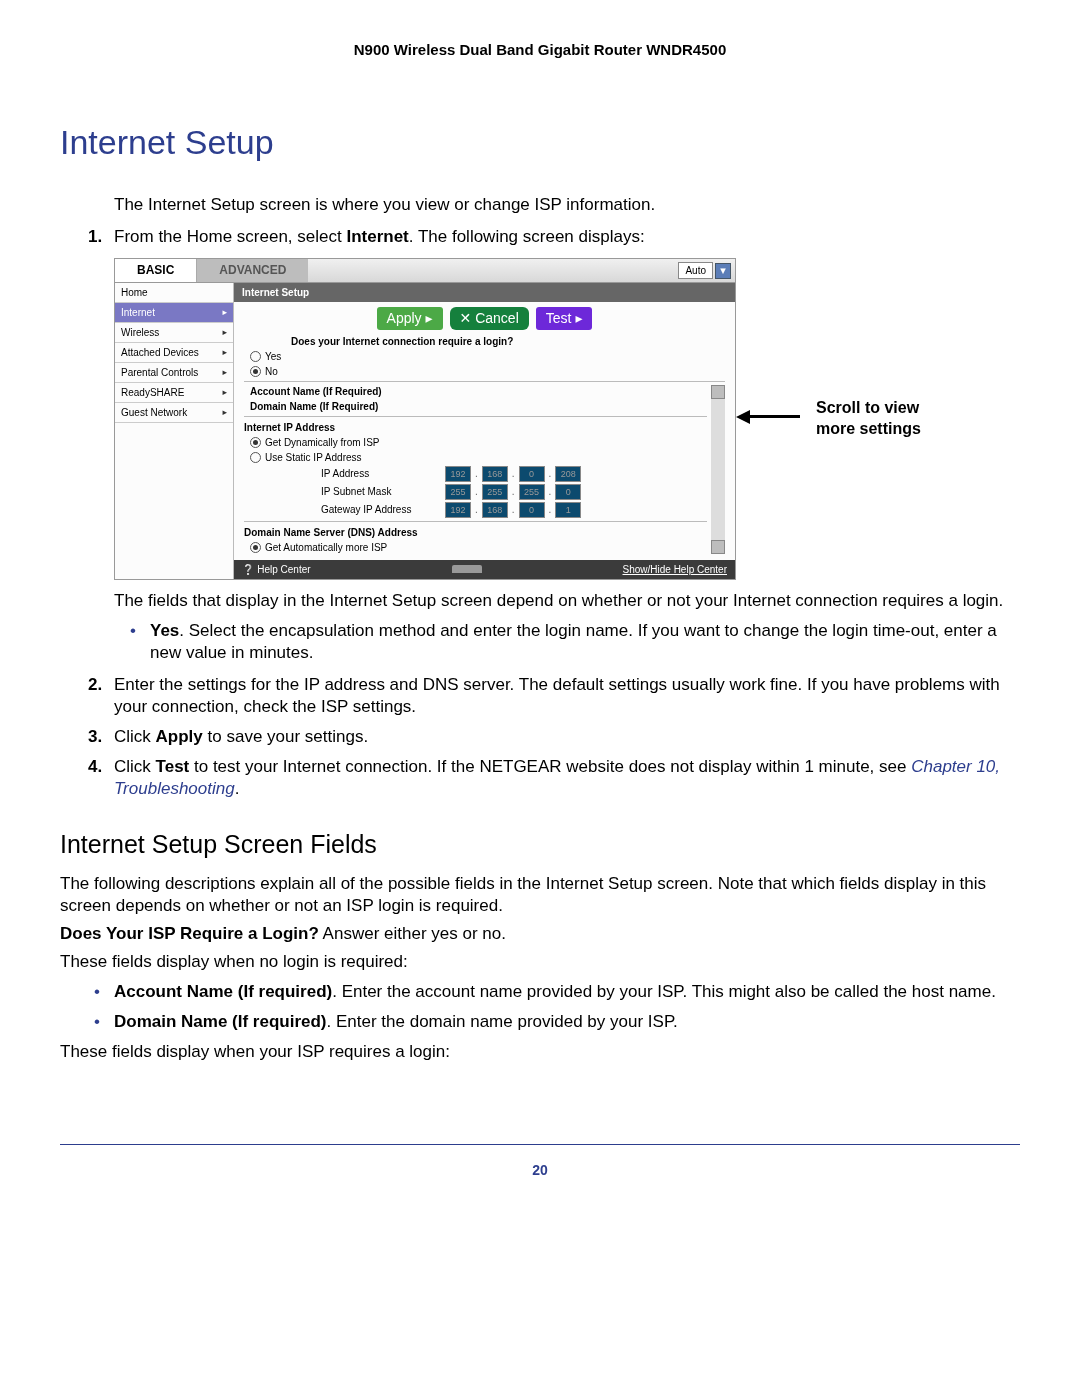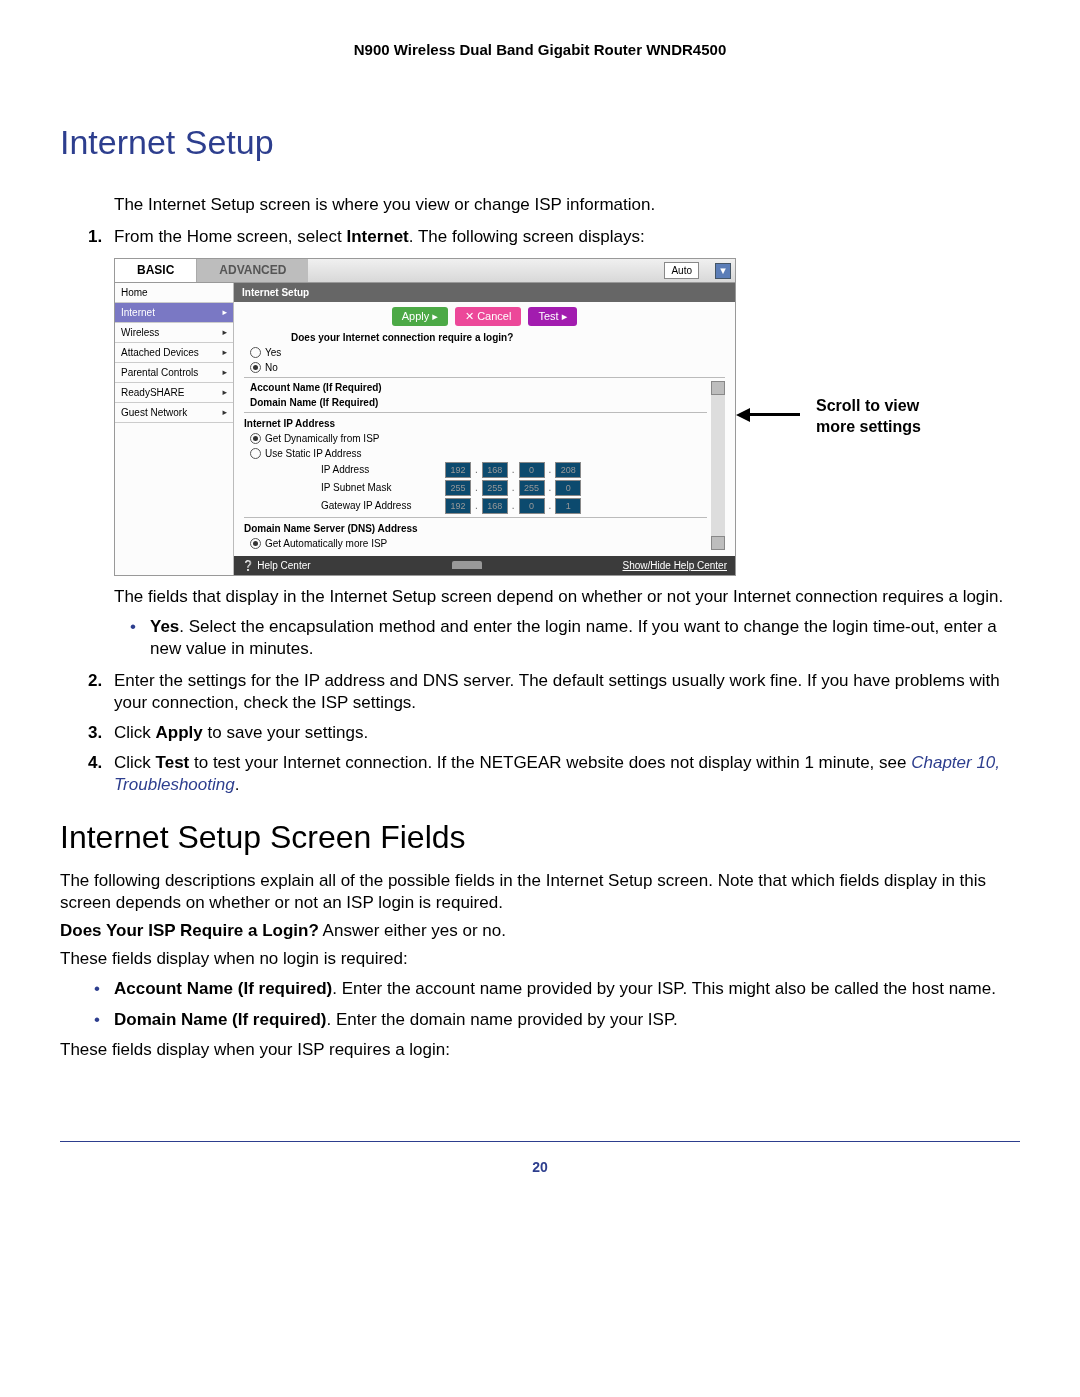--- a/index.html
+++ b/index.html
@@ -21,22 +21,22 @@
   }
   h1.page-title {
     color: #2d3e8e;
     font-weight: normal;
     font-size: 34px;
     margin: 0 0 30px 0;
   }
   h2.section-title {
     color: #000;
     font-weight: normal;
-    font-size: 32px;
-    margin: 20px 0 12px 0;
+    font-size: 25px;
+    margin: 28px 0 12px 0;
   }
   p { margin: 6px 0; }
   ol.numbered { list-style: none; padding-left: 54px; margin: 10px 0; }
   ol.numbered > li { margin-bottom: 8px; position: relative; }
   ol.numbered > li > .num { position: absolute; left: -26px; font-weight: bold; }
   ul.bulleted { list-style: none; padding-left: 54px; margin: 8px 0; }
   ul.bulleted > li { position: relative; margin-bottom: 8px; }
   ul.bulleted > li::before { content: "•"; color: #2d3e8e; position: absolute; left: -20px; }
   .bold { font-weight: bold; }
   .link { color: #2d3e8e; font-style: italic; }
@@ -46,36 +46,36 @@
     border: 1px solid #999;
     width: 620px;
     background: #fcfcfc;
     font-size: 11px;
     position: relative;
   }
   .shot-tabs { display: flex; align-items: center; background: linear-gradient(#f0f0f0,#d8d8d8); border-bottom: 1px solid #999; }
   .shot-tab { padding: 4px 22px; font-weight: bold; font-size: 12px; }
   .shot-tab.basic { background: #fff; border-right: 1px solid #aaa; }
   .shot-tab.adv { color: #555; background: #bdbdbd; }
-  .shot-auto { margin-left: auto; margin-right: 4px; display: flex; align-items: center; gap: 16px; }
+  .shot-auto { margin-left: auto; margin-right: 4px; display: flex; align-items: center; gap: 2px; }
   .shot-auto span { background: #fff; border: 1px solid #888; padding: 1px 6px; font-size: 10px; }
   .shot-auto .dd { background: #5b7db7; border: 1px solid #456; width: 14px; height: 14px; color: #fff; text-align: center; line-height: 12px; }
   .shot-body { display: flex; }
   .sidebar { width: 118px; border-right: 1px solid #bbb; }
   .sb-item { display: flex; justify-content: space-between; align-items: center; padding: 3px 6px; border-bottom: 1px solid #ccc; font-size: 10px; min-height: 12px; }
   .sb-item.active { background: #7a78c4; color: #fff; }
   .sb-arrow { font-size: 9px; color: #333; }
   .sb-item.active .sb-arrow { color: #fff; }
   .panel { flex: 1; display: flex; flex-direction: column; }
   .panel-title { background: #666; color: #fff; font-size: 10px; font-weight: bold; padding: 3px 8px; }
   .panel-buttons { text-align: center; padding: 5px 0; }
-  .btn { display: inline-block; border-radius: 3px; color: #fff; font-size: 11px; padding: 2px 10px; margin: 0 2px; }
+  .btn { display: inline-block; border-radius: 3px; color: #fff; font-size: 14px; padding: 2px 10px; margin: 0 2px; }
   .btn.apply { background: #4ca946; }
-  .btn.cancel { background: #ec4899; }
-  .btn.test { background: #a21caf; }
+  .btn.cancel { background: #15803d; border-radius: 6px; }
+  .btn.test { background: #6d28d9; }
   .panel-inner { padding: 0 10px 4px 10px; }
   .q { font-weight: bold; font-size: 10px; margin-left: 47px; }
   .radio-row { display: flex; align-items: center; gap: 4px; font-size: 10px; margin: 2px 0 2px 6px; }
   .radio-dot { width: 9px; height: 9px; border: 1px solid #555; border-radius: 50%; display: inline-flex; align-items: center; justify-content: center; }
   .radio-dot.sel::after { content: ""; width: 5px; height: 5px; background: #333; border-radius: 50%; }
   .hline { border-top: 1px solid #bbb; margin: 3px 0; }
   .scroll-pane { position: relative; border-right: 14px solid #ddd; padding-right: 4px; }
   .scroll-thumb-top { position: absolute; right: -14px; top: 0; width: 14px; height: 14px; background: #bdbdbd; border: 1px solid #888; box-sizing: border-box; }
   .scroll-thumb-bot { position: absolute; right: -14px; bottom: 0; width: 14px; height: 14px; background: #bdbdbd; border: 1px solid #888; box-sizing: border-box; }
   .field-row { font-size: 10px; margin: 2px 0 2px 6px; }

